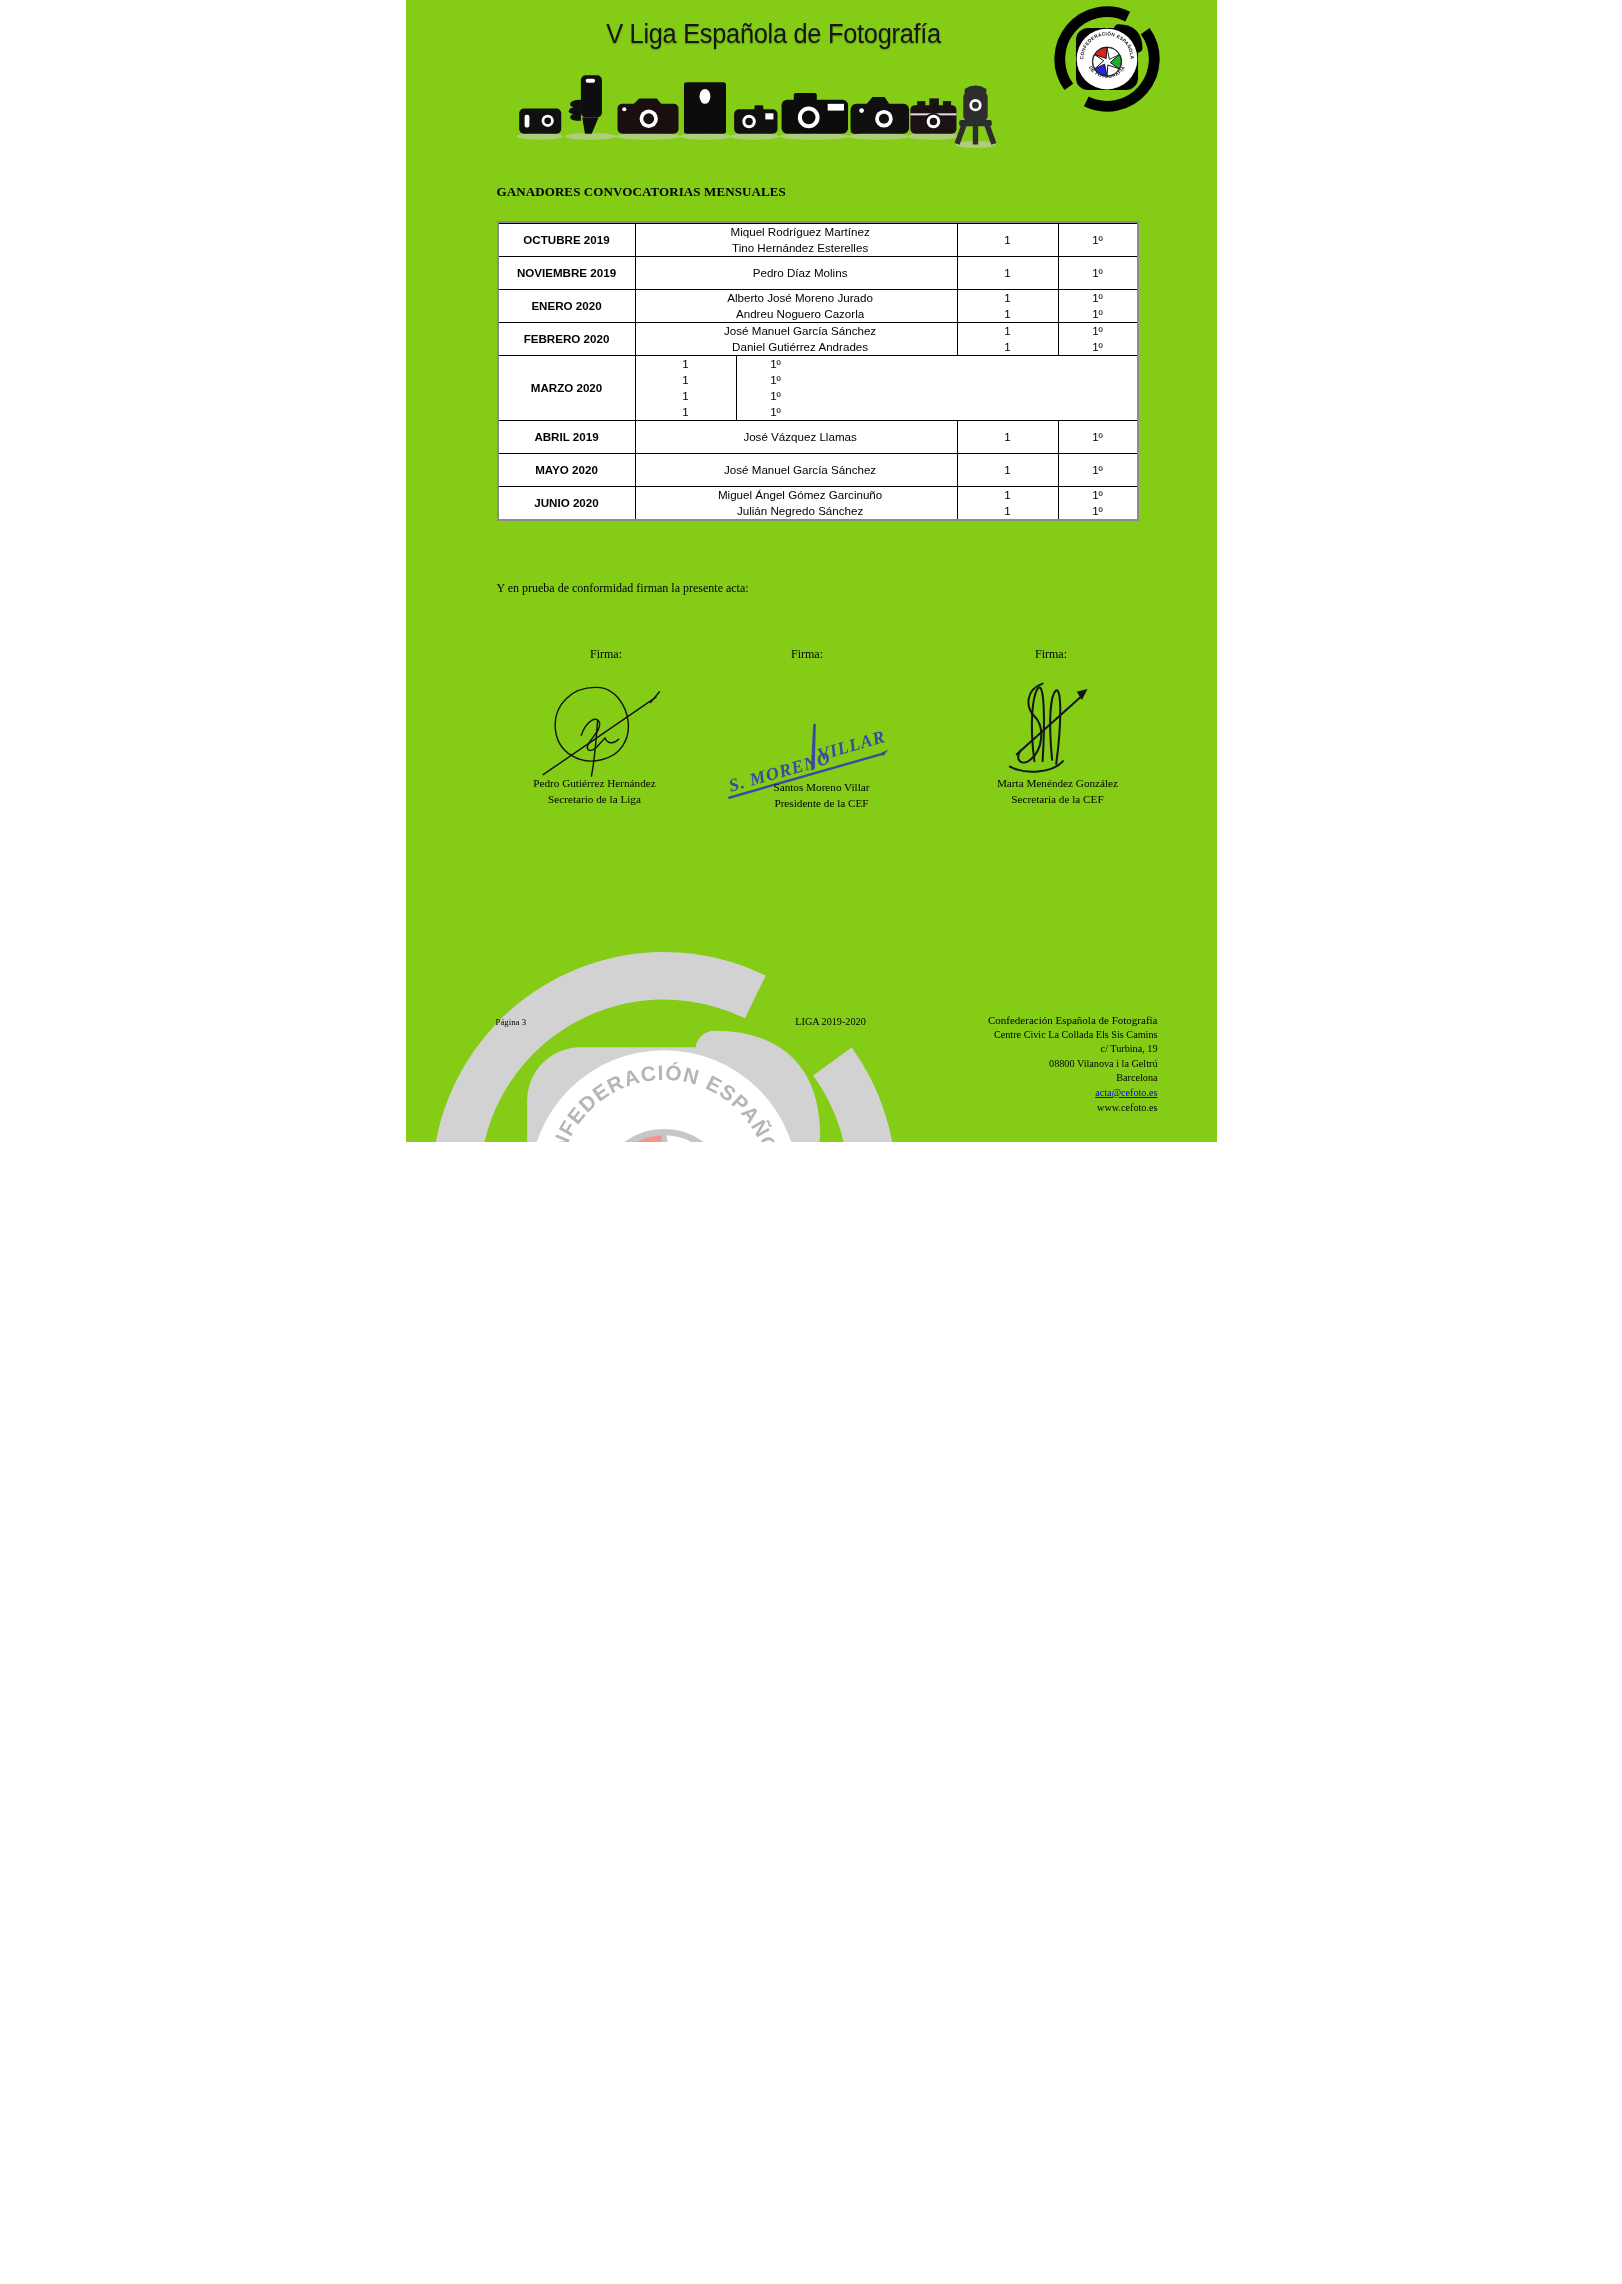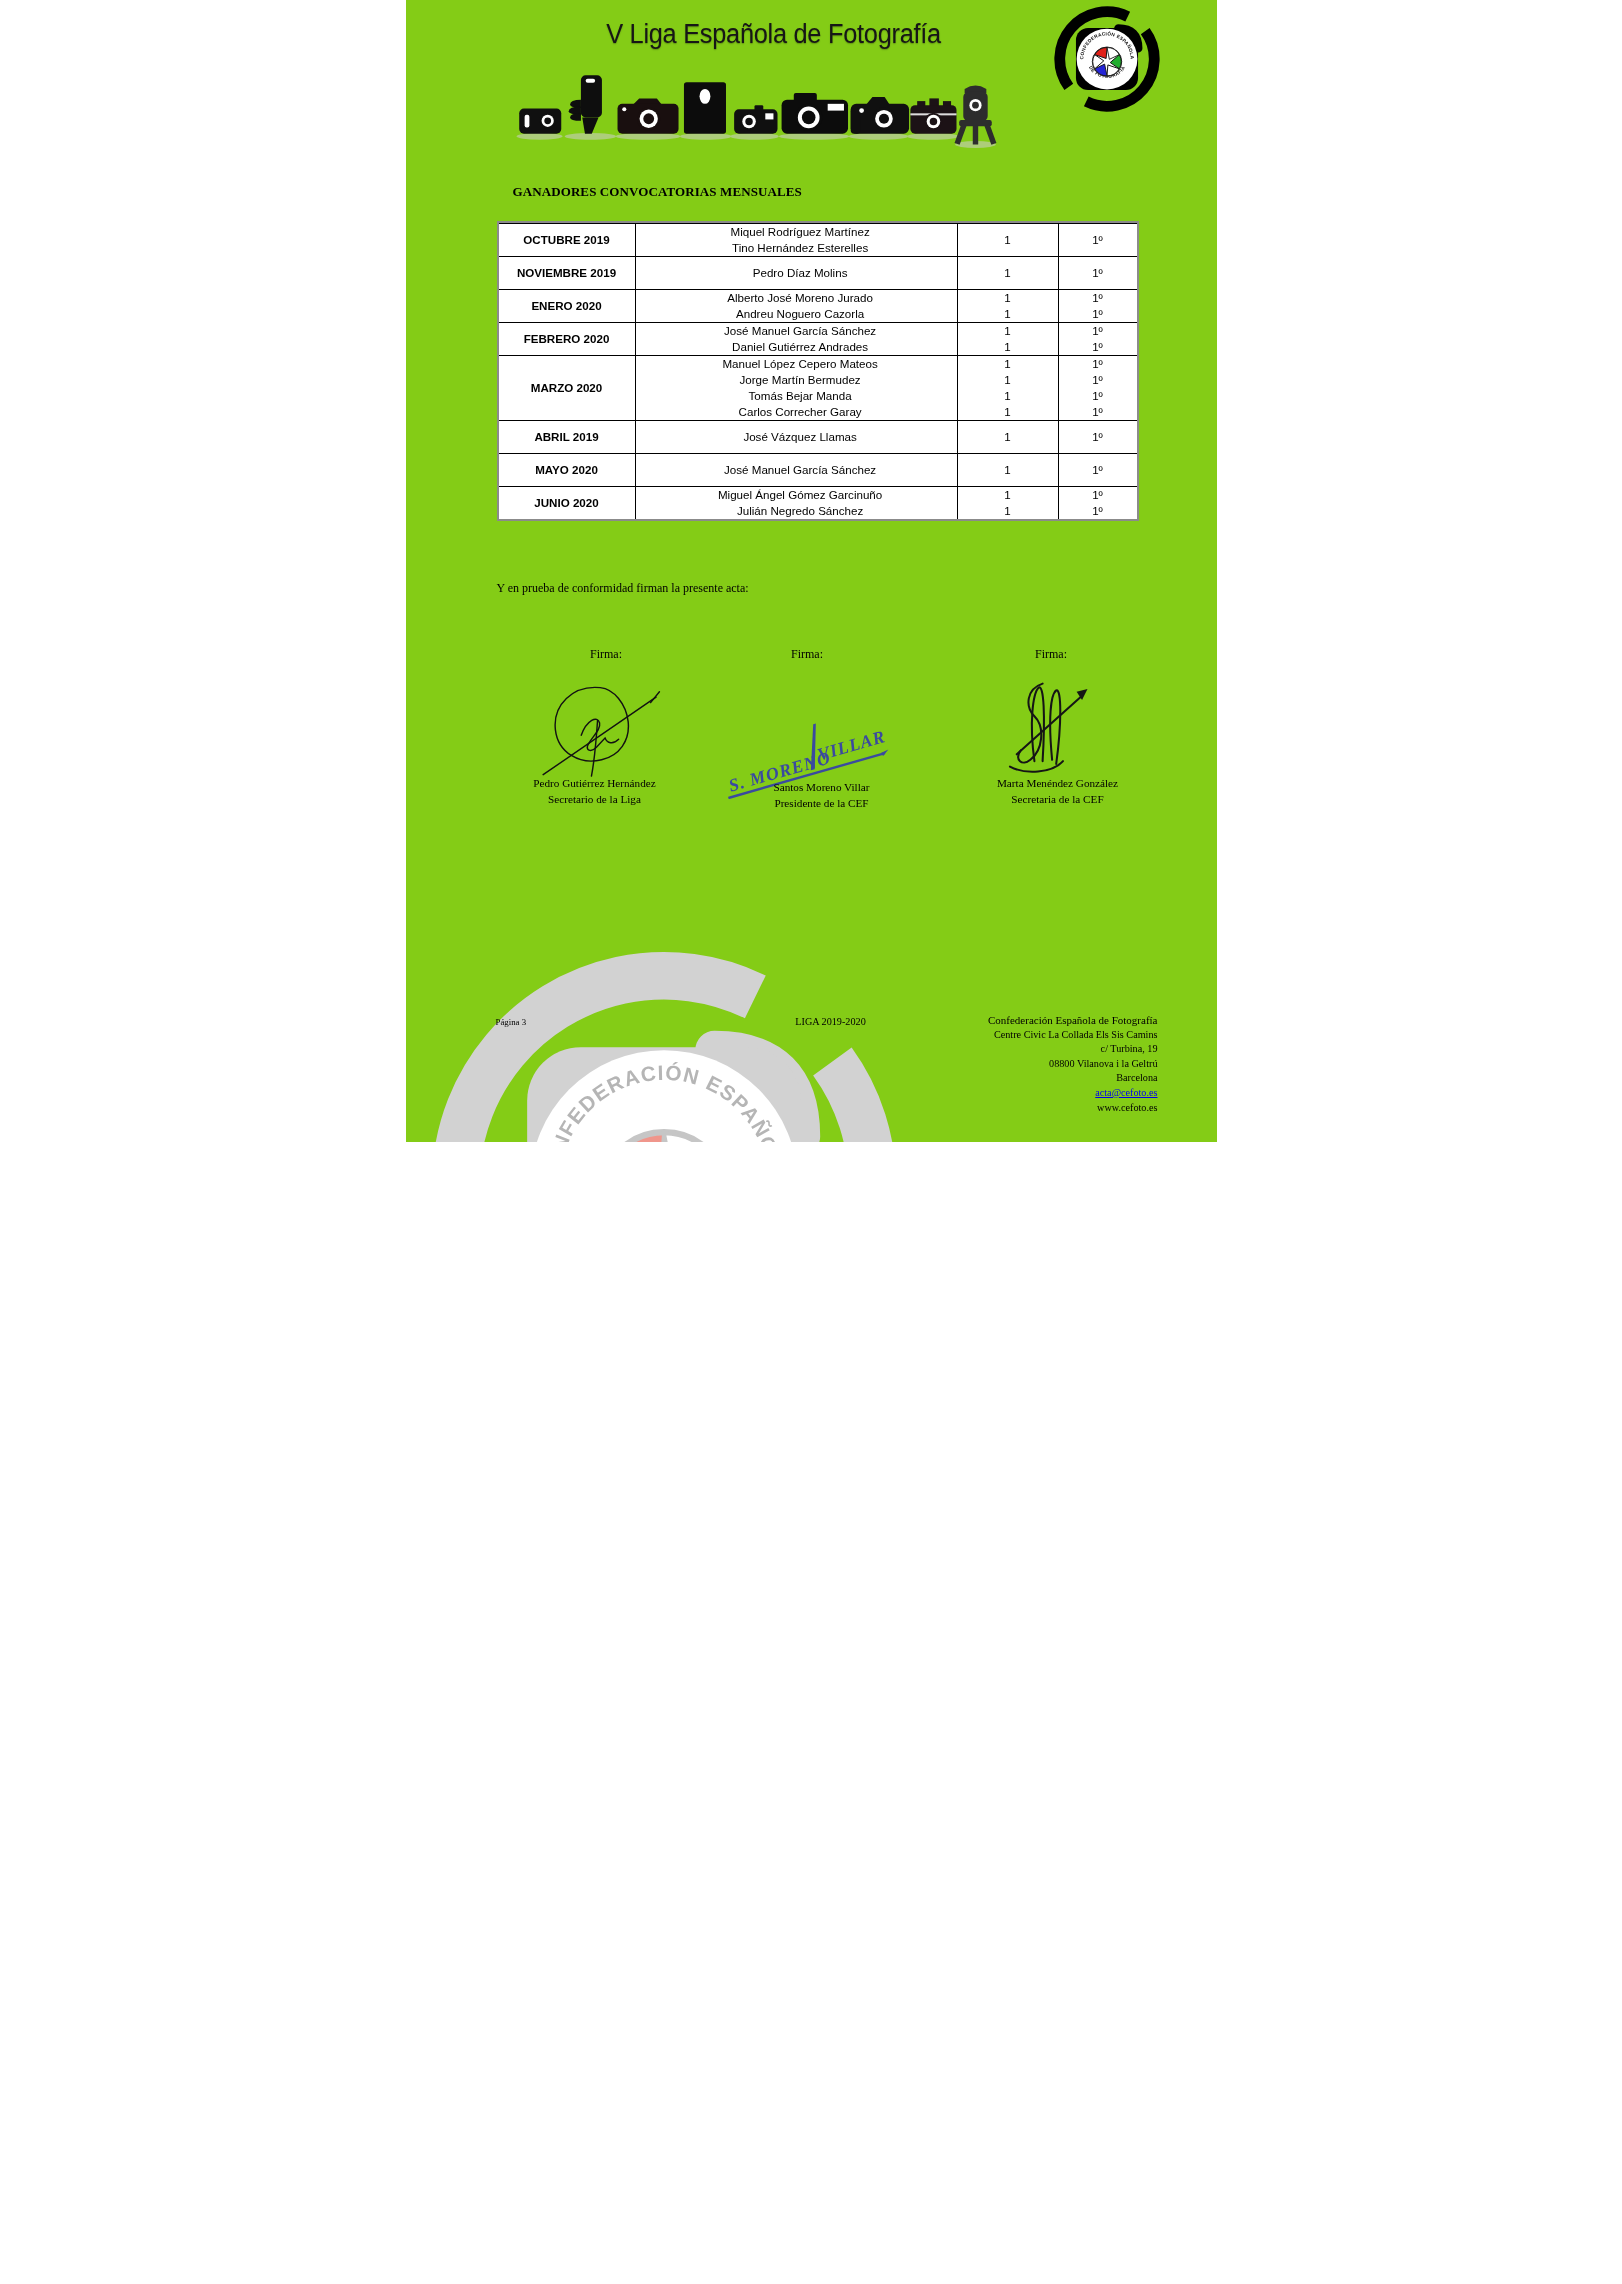--- a/index.html
+++ b/index.html
@@ -19,21 +19,21 @@
     font-family:"Liberation Sans", sans-serif;
     font-size:27px;font-weight:400;letter-spacing:-0.3px;color:#161616;
     text-shadow:0 1.4px 1.4px rgba(0,0,0,.28);
     transform:scaleX(.94);transform-origin:center;
   }
   .cef-logo{position:absolute;left:647px;top:5.4px;width:108px;height:108px;}
   .camera-row{position:absolute;left:109px;top:74px;width:483px;height:80px;}
   
   .section-heading{
     position:absolute;left:91px;top:184px;
-    font-size:13px;font-weight:700;letter-spacing:0.1px;margin-left:16px;
+    font-size:13px;font-weight:700;letter-spacing:0.1px;
   }
   
   .winners-table{
     position:absolute;left:91px;top:221px;width:638px;
     border:2.7px solid #8b8b8b;
     background:#fff;
     font-family:"Liberation Sans", sans-serif;
     font-size:11.6px;line-height:16px;
     box-sizing:content-box;
   }
@@ -260,26 +260,20 @@
           <div class="cell-line">1</div>
           <div class="cell-line">1</div>
         </div>
         <div class="td col3">
           <div class="cell-line">1º</div>
           <div class="cell-line">1º</div>
         </div>
       </div>
       <div class="tr">
         <div class="td col0">MARZO 2020</div>
-        <div class="td col1">
-          <div class="cell-line">Manuel López Cepero Mateos</div>
-          <div class="cell-line">Jorge Martín Bermudez</div>
-          <div class="cell-line">Tomás Bejar Manda</div>
-          <div class="cell-line">Carlos Correcher Garay</div>
-        </div>
         <div class="td col2">
           <div class="cell-line">1</div>
           <div class="cell-line">1</div>
           <div class="cell-line">1</div>
           <div class="cell-line">1</div>
         </div>
         <div class="td col3">
           <div class="cell-line">1º</div>
           <div class="cell-line">1º</div>
           <div class="cell-line">1º</div>

